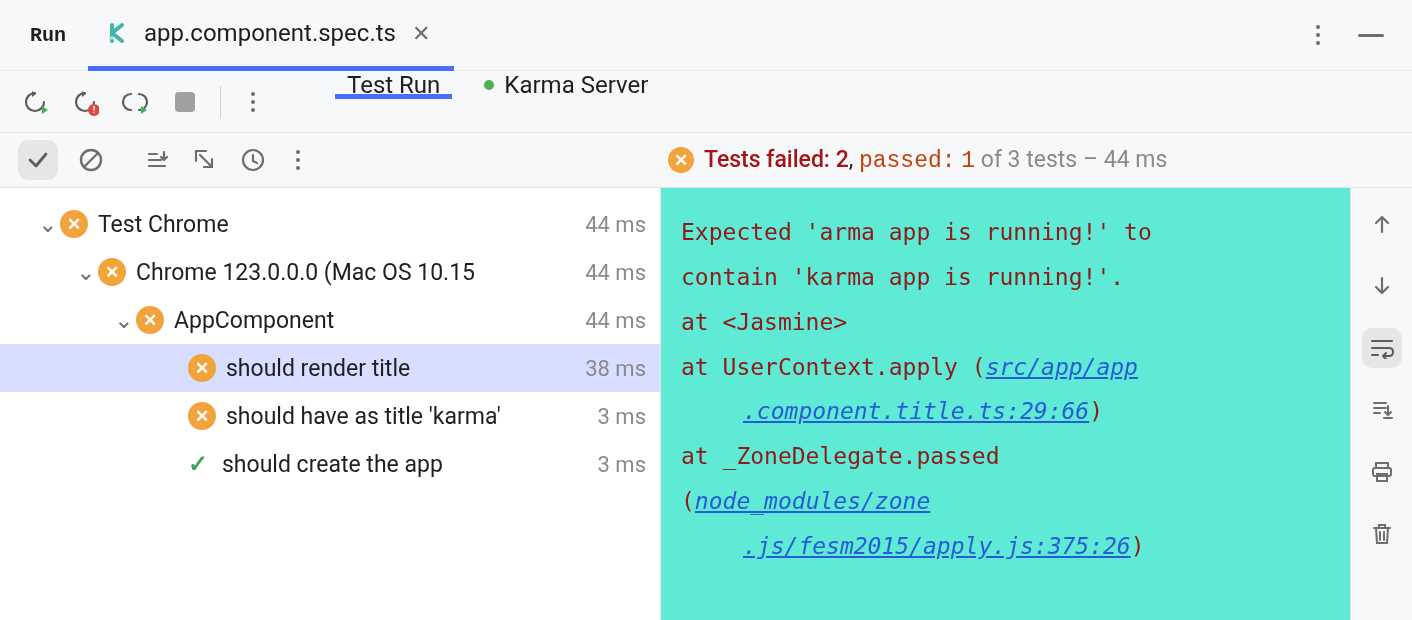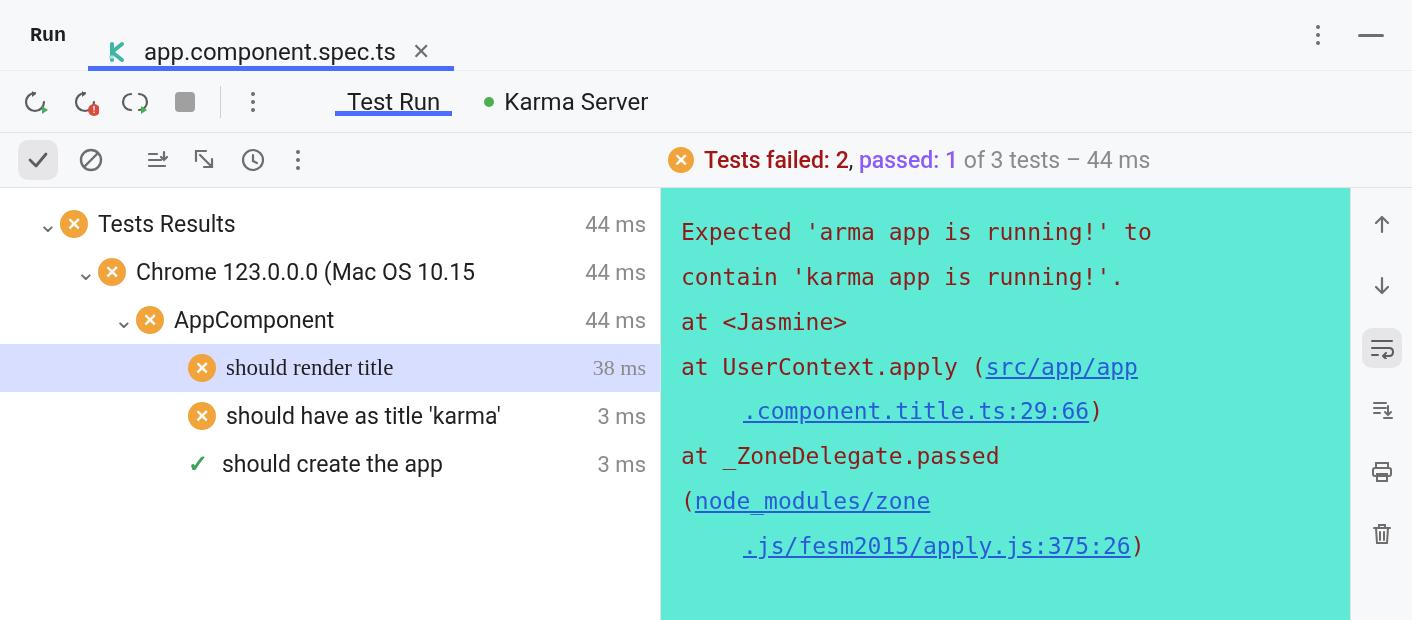--- a/index.html
+++ b/index.html
@@ -1,67 +1,67 @@
 <!DOCTYPE html>
 <html><head>
 <meta charset="utf-8">
 <style>
   * { box-sizing: border-box; }
   html, body { margin:0; padding:0; height:100%; font-family:-apple-system,BlinkMacSystemFont,"Segoe UI",Roboto,sans-serif; font-size:19px; color:#1f1f1f; background:#f7f8fa; }
   .window { display:flex; flex-direction:column; height:620px; width:1412px; overflow:hidden;}
   
   .topbar { display:flex; align-items:stretch; height:70px; background:#f7f8fa; position:relative;}
   .topbar .panel-title { display:flex; align-items:center; padding:0 22px 0 30px; font-weight:700; font-size:20px;font-family:Liberation Mono, monospace;}
-  .topbar .tab { display:flex; align-items:flex-end; gap:10px; padding:0 18px; position:relative; border-bottom:5px solid #4a6dff; margin-bottom:-1px;font-size:24px;}
+  .topbar .tab { display:flex; align-items:center; gap:10px; padding:0 18px; position:relative; border-bottom:5px solid #4a6dff; margin-bottom:-1px;font-size:24px;}
   .topbar .tab .filename { color:#1f1f1f;}
   .topbar .tab .close { color:#6e6e6e; font-size:22px; padding:2px 6px; cursor:pointer;}
   .topbar .right { margin-left:auto; display:flex; align-items:center; gap:28px; padding-right:28px;}
   .dots-vert { width:24px; height:24px; display:flex; flex-direction:column; justify-content:center; align-items:center; gap:4px;}
   .dots-vert span{width:4px;height:4px;background:#6e6e6e;border-radius:50%;}
   .minimize { width:26px; height:3px; background:#6e6e6e; border-radius:2px;}
   
   .runbar { display:flex; align-items:center; height:62px; background:#f7f8fa; border-top:1px solid #ececec;}
   .runbar .group { display:flex; align-items:center; gap:20px; padding:0 20px;}
   .runbar .divider { width:1px; height:32px; background:#d0d0d0;}
   .iconbtn { width:30px; height:30px; display:flex; align-items:center; justify-content:center; cursor:pointer;}
   .stopbtn { width:20px; height:20px; background:#a0a0a0; border-radius:4px;}
-  .run-tabs { display:flex; align-items:center; height:100%; margin-left:40px;}
+  .run-tabs { display:flex; align-items:flex-start; height:100%; margin-left:40px;}
   .run-tab { display:flex; align-items:center; padding:0 22px; font-size:24px; color:#1f1f1f; cursor:pointer; position:relative;}
   .run-tab.active::after{ content:""; position:absolute; left:10px; right:10px; bottom:0; height:5px; background:#4a6dff;}
   .status-dot{width:10px;height:10px;border-radius:50%; background:#4caf50; margin-right:10px;}
   
   .filterbar { display:flex; align-items:center; height:56px; border-top:1px solid #e3e3e3; border-bottom:1px solid #e3e3e3;}
   .filterbar .left { display:flex; align-items:center; gap:18px; padding:0 18px;}
   .filterbar .summary { margin-left:auto; padding:0 28px 0 10px; font-size:23px; display:flex; align-items:center; gap:10px; flex:1; justify-content:flex-start; padding-left:12px;}
   .filterbar .left .pill { width:40px; height:40px; border-radius:10px; display:flex; align-items:center; justify-content:center;}
   .filterbar .left .pill.active{ background:#e6e6e8;}
   .summary-text .failed { color:#a31515; font-weight:500;}
   .summary-text .count-failed { color:#a31515;font-weight:500;}
-  .summary-text .passed-label{ color:#8b5cf6; font-weight:500;}
+  .summary-text .passed-label{ color:#c2410c; font-weight:500;font-family:Liberation Mono, monospace;}
   .summary-text .muted{ color:#8a8a8a;}
   
   .body { display:flex; flex:1; min-height:0;}
   .tree-pane { width:660px; background:#fff; overflow:auto; padding-top:12px;}
   .output-pane { flex:1; background:#5eead4; border-left:1px solid #e3e3e3; font-family:ui-monospace,SFMono-Regular,Menlo,monospace; font-size:23px; line-height:1.95; color:#8f1a1a; padding:22px 18px 10px 20px; overflow:auto;}
   .right-gutter { width:62px; border-left:1px solid #e3e3e3; display:flex; flex-direction:column; align-items:center; gap:22px; padding-top:16px;}
   .right-gutter .gbtn{ width:40px;height:40px;border-radius:10px;display:flex;align-items:center;justify-content:center;cursor:pointer;}
   .right-gutter .gbtn.active{ background:#e6e6e8;}
   
   .row { display:flex; align-items:center; height:48px; padding-right:14px; font-size:23px;}
-  .row.selected{ background:#d8deff;font-family:Liberation Serif, serif;}
+  .row.selected{ background:#d8deff;}
   .row .indent { display:inline-block;}
   .row .chev { width:24px; display:flex; justify-content:center; color:#6e6e6e;}
   .row .status { width:28px;height:28px;border-radius:50%; display:flex;align-items:center;justify-content:center; margin-right:10px; flex-shrink:0;}
   .status.fail{ background:#f1a33c;}
   .status.fail::before{content:"✕"; color:#fff; font-size:17px; font-weight:700;}
   .status.pass{ color:#3fa357; font-size:24px; font-weight:700;}
   .row .label{ flex:1; white-space:nowrap; overflow:hidden; text-overflow:ellipsis;}
   .row .time{ color:#8a8a8a; font-size:22px; padding-left:8px;}
   
-  .output-pane a { color:#2a5bd7; text-decoration:underline;}
+  .output-pane a { color:#2a5bd7; text-decoration:underline;font-style:italic;}
   
   svg{display:block;}
   .karma-icon{font-family:Arial,sans-serif;}
 </style>
 </head>
 <body>
 
 <div class="window">
 
   <div class="topbar">
@@ -179,21 +179,21 @@
     </div>
   </div>
 
   <div class="body">
 
     <div class="tree-pane">
       <div class="row">
         <span class="indent" style="width:36px"></span>
         <span class="chev">⌄</span>
         <span class="status fail"></span>
-        <span class="label">Tests Results</span>
+        <span class="label">Test Chrome</span>
         <span class="time">44 ms</span>
       </div>
       <div class="row">
         <span class="indent" style="width:74px"></span>
         <span class="chev">⌄</span>
         <span class="status fail"></span>
         <span class="label">Chrome 123.0.0.0 (Mac OS 10.15</span>
         <span class="time">44 ms</span>
       </div>
       <div class="row">

